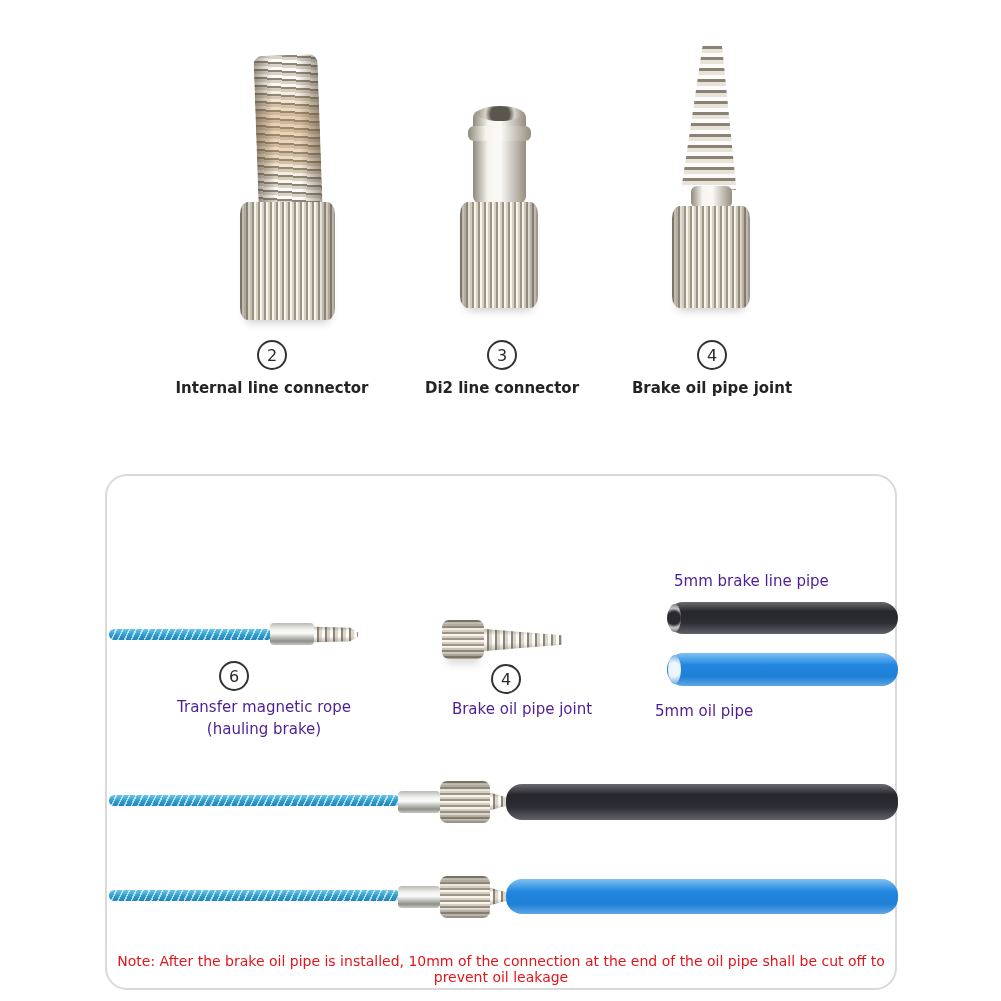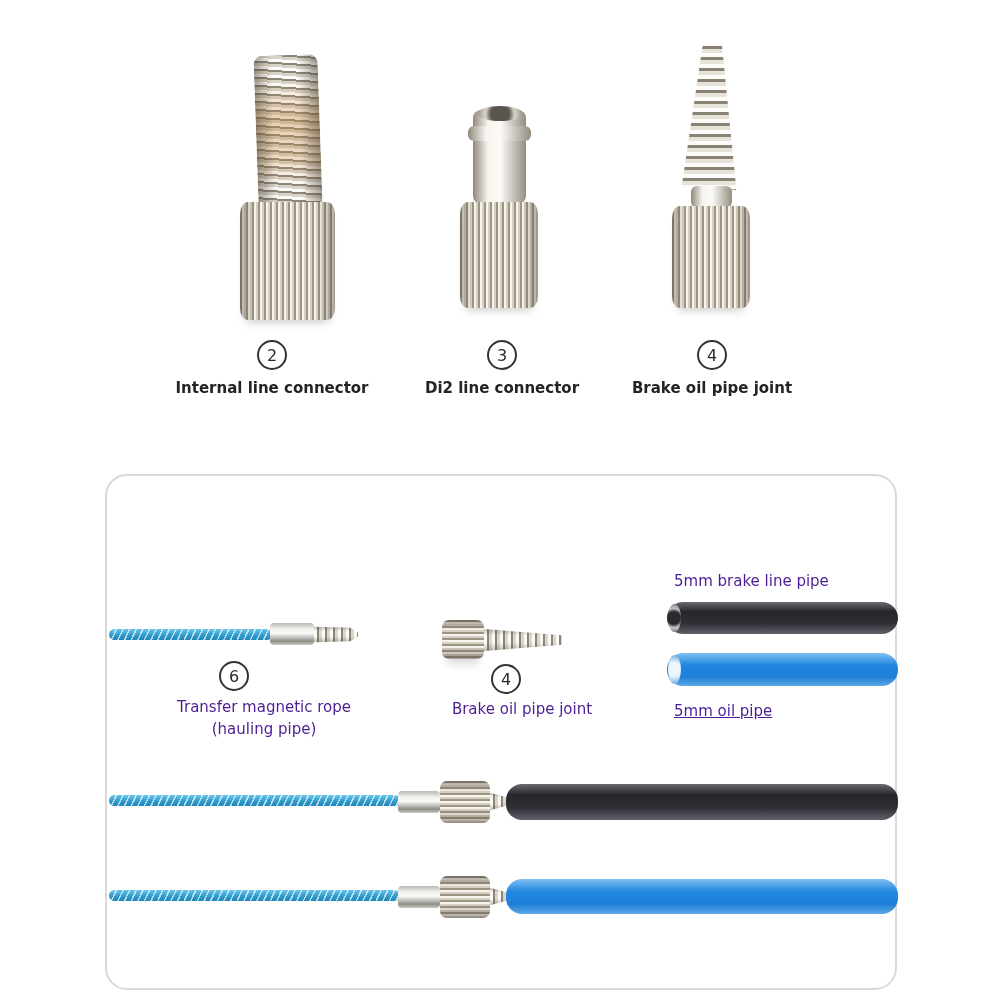--- a/index.html
+++ b/index.html
@@ -126,45 +126,46 @@
 
 
     <div class="abs rope" style="left:2px;top:153px;width:163px;height:11px;"></div>
     <div class="abs sleeve" style="left:163px;top:147px;width:44px;height:22px;"></div>
     <div class="abs thread-h tip-r" style="left:207px;top:150px;width:44px;height:17px;"></div>
 
     <div class="abs circ-num" style="left:112px;top:185px;">
         <span>6</span>
       </div>
     <div class="abs item-label" style="left:32px;top:222px;width:250px;text-align:center;">Transfer magnetic rope</div>
-    <div class="abs item-label" style="left:32px;top:244px;width:250px;text-align:center;">(hauling pipe)</div>
+    <div class="abs item-label" style="left:32px;top:244px;width:250px;text-align:center;">(hauling brake)</div>
 
     <div class="abs knurl-h" style="left:335px;top:144px;width:42px;height:39px;box-shadow:0 10px 8px -5px rgba(0,0,0,.15);"></div>
     <div class="abs thread-h taper-r" style="left:377px;top:152px;width:78px;height:24px;"></div>
     <div class="abs circ-num" style="left:384px;top:188px;">
         <span>4</span>
       </div>
     <div class="abs item-label" style="left:315px;top:224px;width:200px;text-align:center;">Brake oil pipe joint</div>
 
     <div class="abs item-label" style="left:567px;top:96px;">5mm brake line pipe</div>
     <div class="abs pipe-black r16" style="left:560px;top:126px;width:231px;height:32px;">
       <div class="cap cap-black"></div>
     </div>
     <div class="abs pipe-blue r16" style="left:560px;top:177px;width:231px;height:33px;">
       <div class="cap cap-blue"></div>
     </div>
-    <div class="abs item-label" style="left:567px;top:226px;text-decoration:underline;">5mm oil pipe</div>
+    <div class="abs item-label" style="left:548px;top:226px;">5mm oil pipe</div>
 
     <div class="abs rope" style="left:2px;top:319px;width:291px;height:11px;"></div>
     <div class="abs sleeve" style="left:291px;top:315px;width:42px;height:22px;"></div>
     <div class="abs knurl-h" style="left:333px;top:305px;width:50px;height:42px;"></div>
     <div class="abs thread-h taper-r" style="left:383px;top:316px;width:18px;height:19px;"></div>
     <div class="abs pipe-black r16" style="left:399px;top:308px;width:392px;height:36px;"></div>
 
     <div class="abs rope" style="left:2px;top:414px;width:291px;height:11px;"></div>
     <div class="abs sleeve" style="left:291px;top:410px;width:42px;height:22px;"></div>
     <div class="abs knurl-h" style="left:333px;top:400px;width:50px;height:42px;"></div>
     <div class="abs thread-h taper-r" style="left:383px;top:411px;width:18px;height:19px;"></div>
     <div class="abs pipe-blue r16" style="left:399px;top:403px;width:392px;height:35px;"></div>
 
+    <div class="abs note">Note: After the brake oil pipe is installed, 10mm of the connection at the end of the oil pipe shall be cut off to prevent oil leakage</div>
   </div>
 
 </div>
 
 </body></html>

